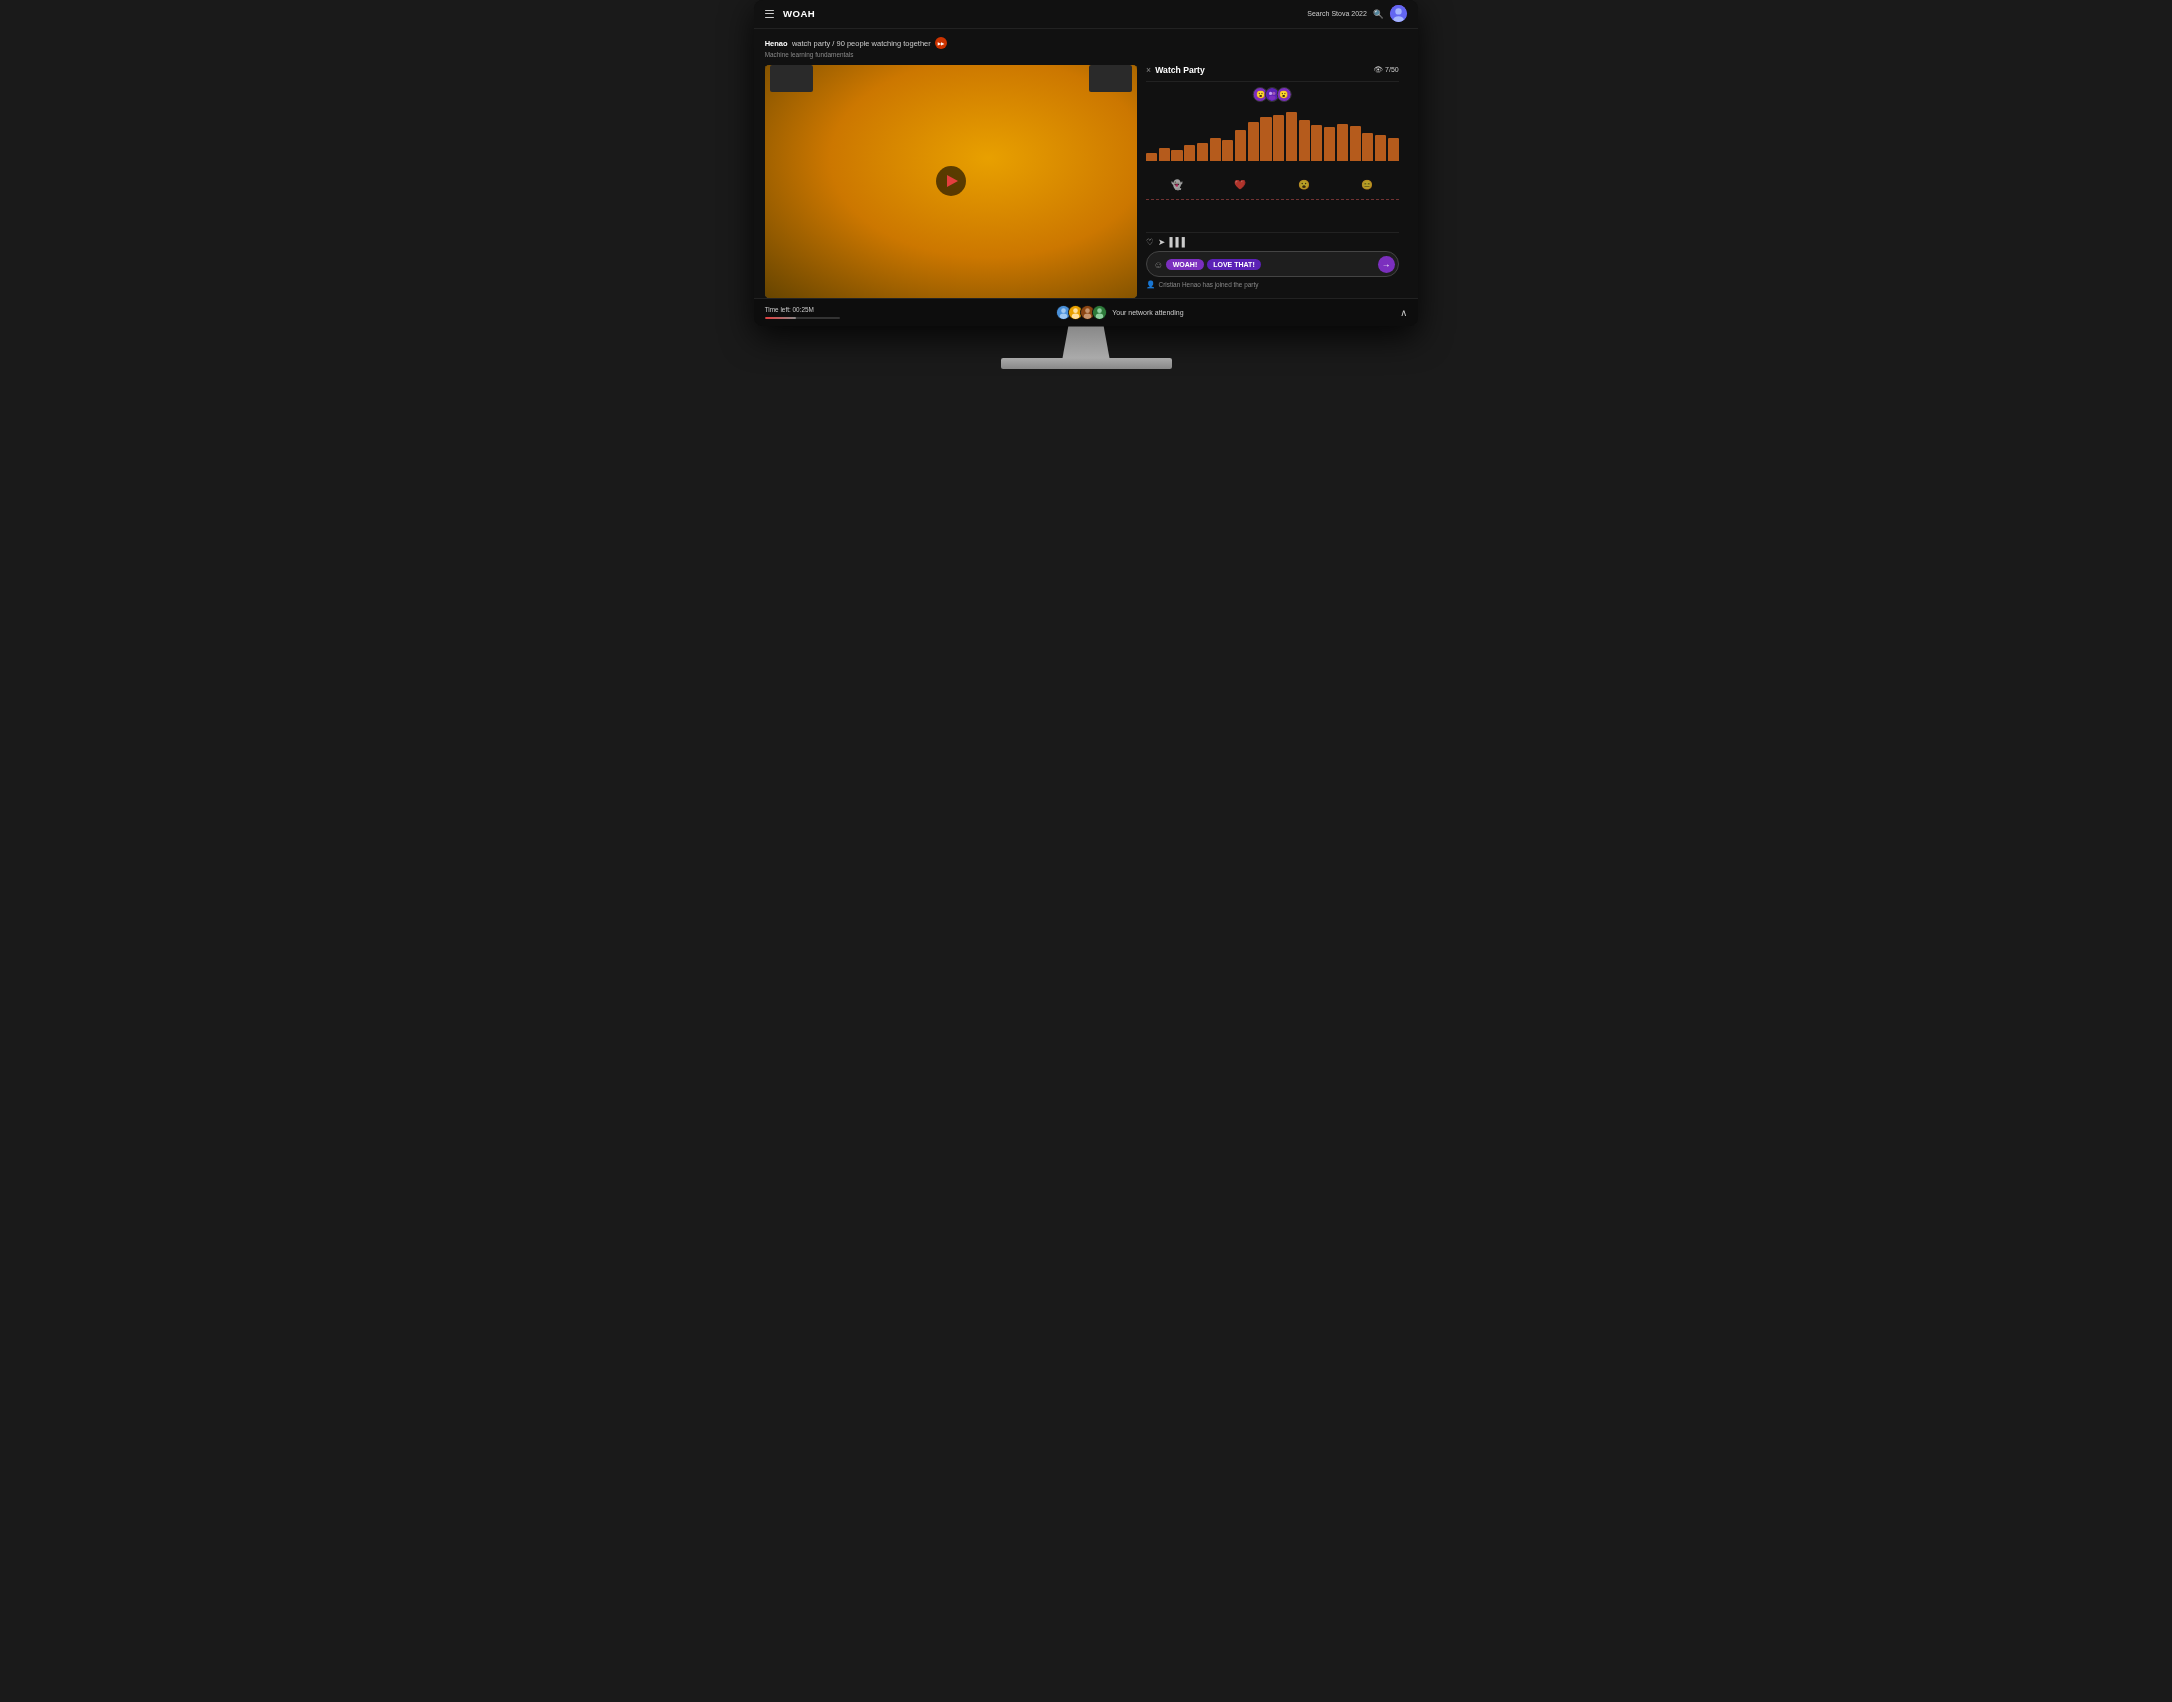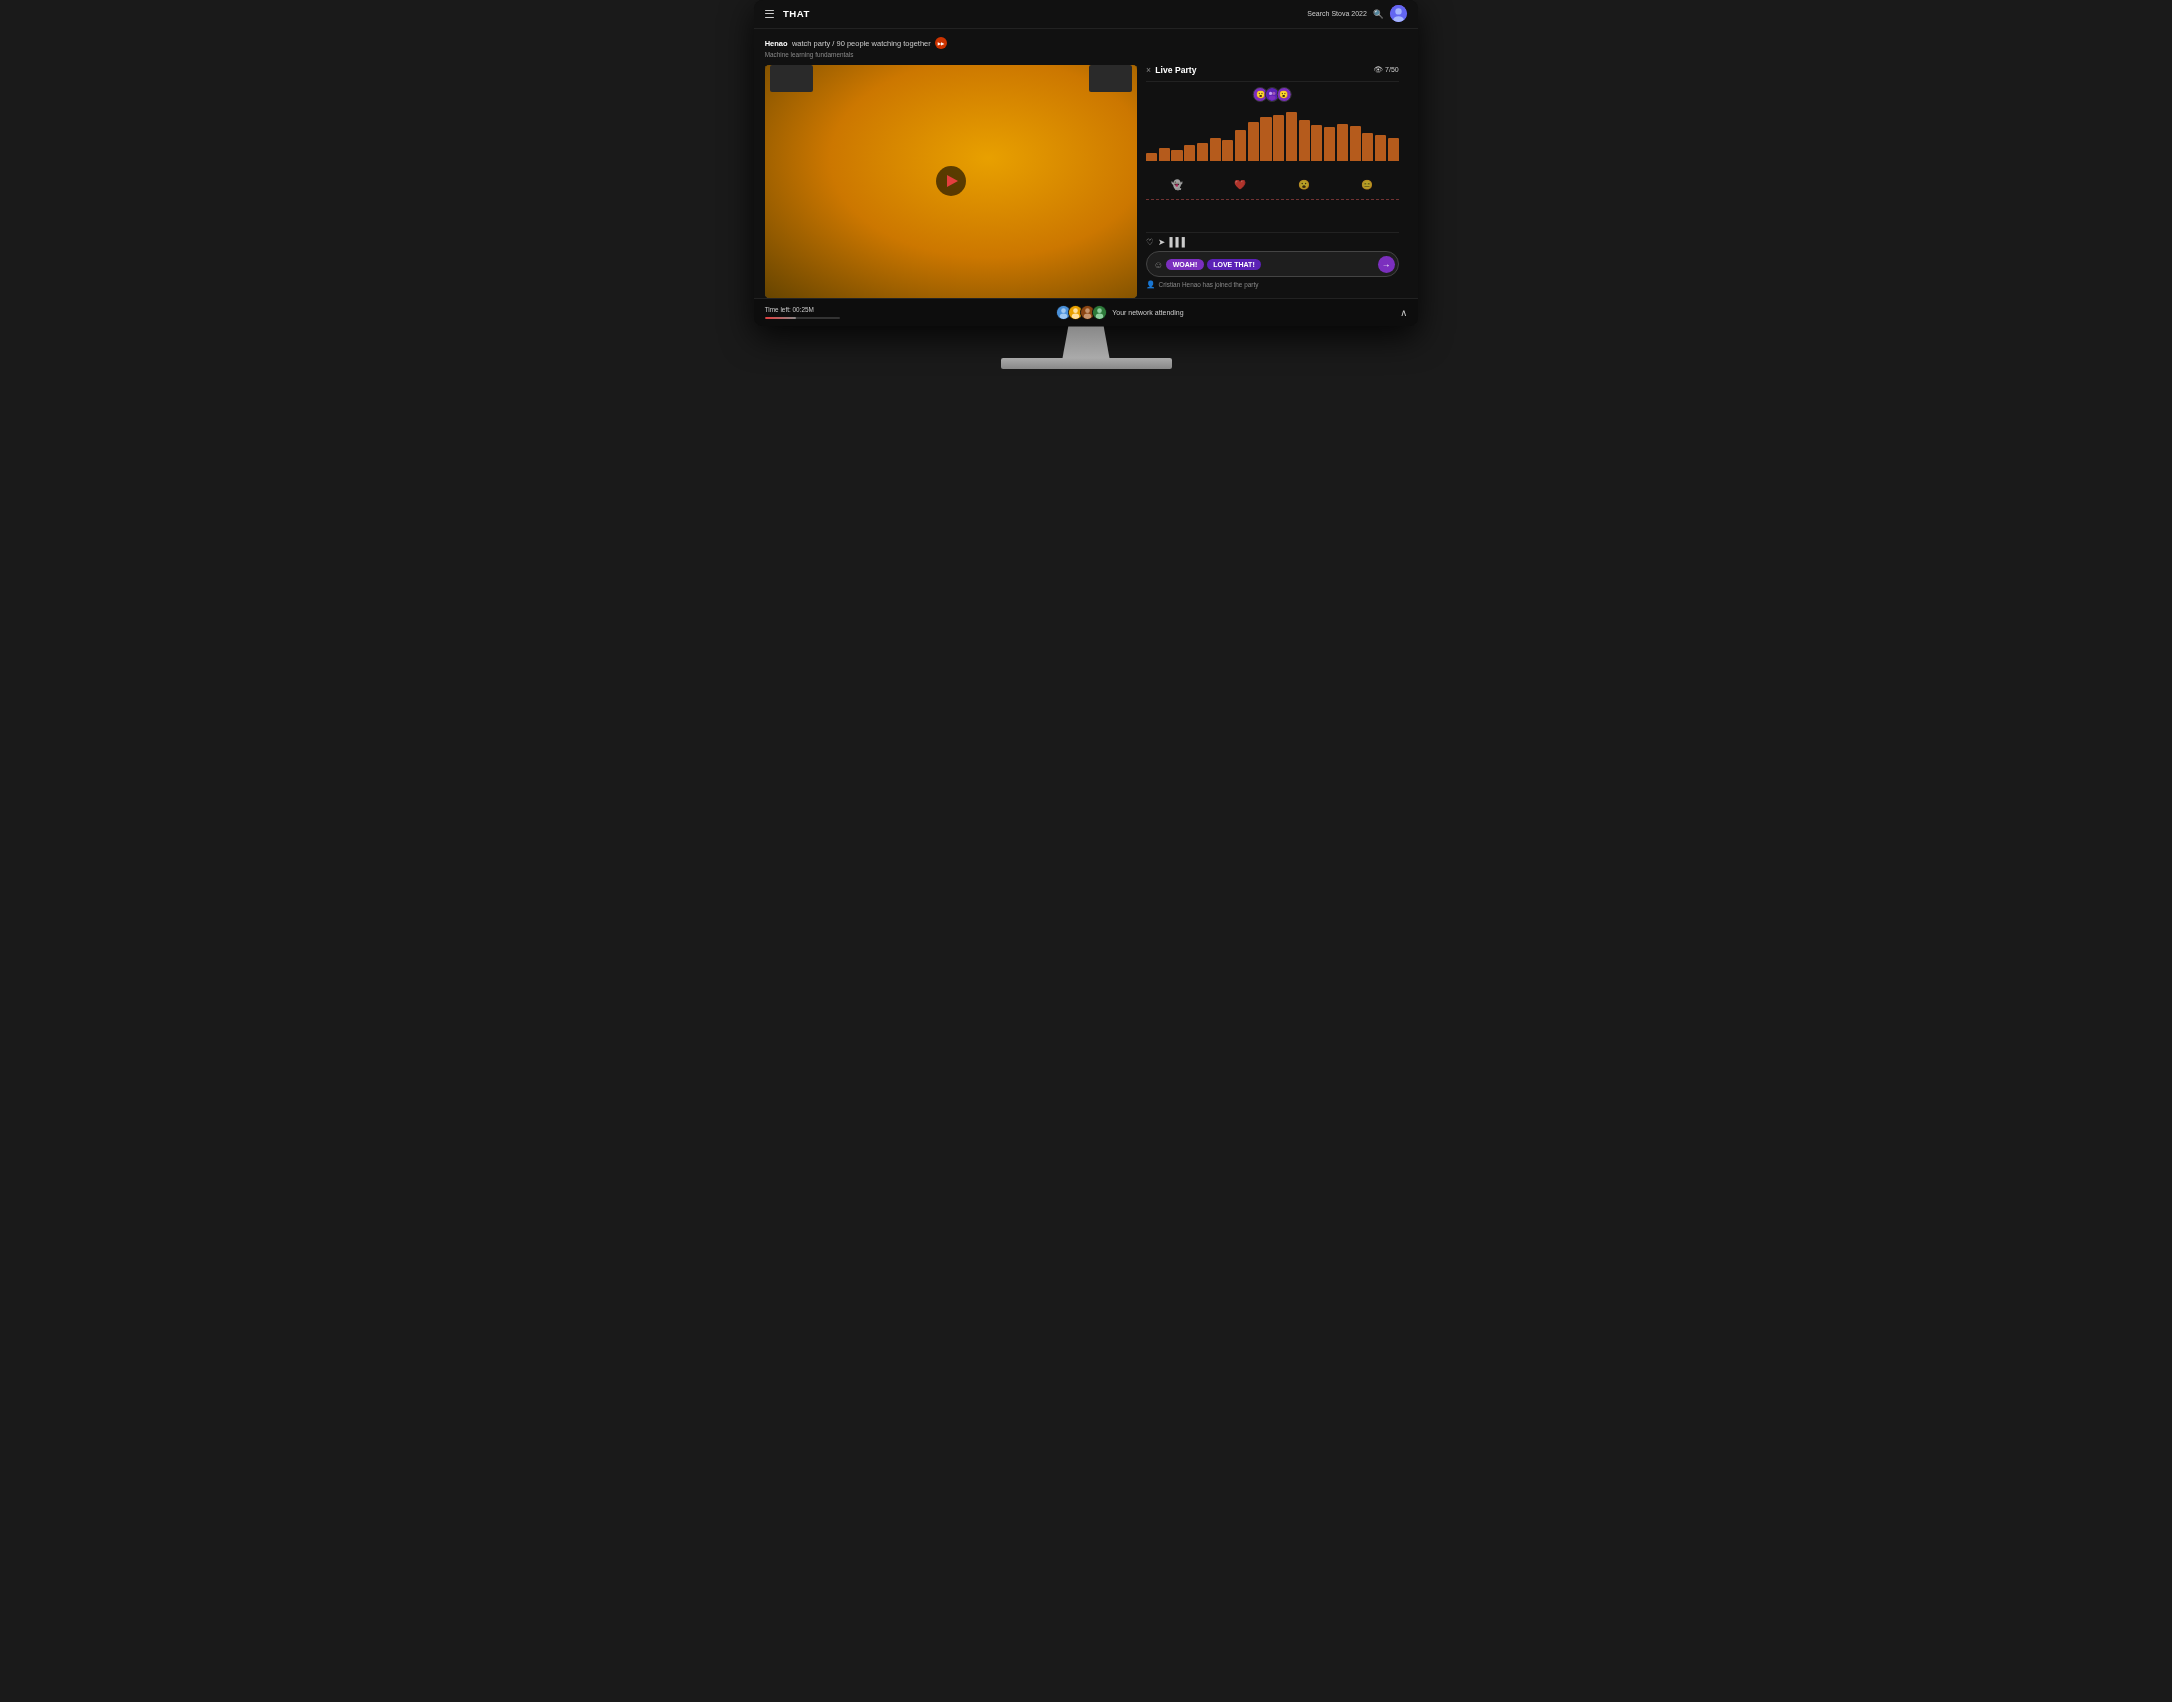--- a/index.html
+++ b/index.html
@@ -386,21 +386,21 @@
 
 <div class="monitor-outer">
 
   <nav class="top-nav">
     <div class="nav-left">
       <div class="hamburger">
         <span></span>
           <span></span>
           <span></span>
       </div>
-      <span class="logo">THAT</span>
+      <span class="logo">WOAH</span>
     </div>
     <div class="nav-right">
       <span class="search-label">Search Stova 2022</span>
       <span class="search-icon-wrap">🔍</span>
       <div class="user-avatar">
         <svg width="17" height="17" viewBox="0 0 32 32" xmlns="http://www.w3.org/2000/svg">
           <circle cx="16" cy="16" r="16" fill="#6366F1"></circle>
           <circle cx="16" cy="12" r="6" fill="#a5b4fc"></circle>
           <ellipse cx="16" cy="28" rx="10" ry="7" fill="#a5b4fc"></ellipse>
         </svg>
@@ -508,21 +508,21 @@
             </div>
           </div>
         </div>
       </div>
 
       <div class="watch-party-panel">
 
         <div class="panel-header">
           <div class="panel-title-area">
             <span class="close-btn">×</span>
-            <span class="panel-title">Live Party</span>
+            <span class="panel-title">Watch Party</span>
           </div>
           <div class="view-count">
             <span class="eye-icon">👁</span>
             <span>7/50</span>
           </div>
         </div>
 
         <div class="emotion-chart-area">
 
           <div class="floating-avatars">

